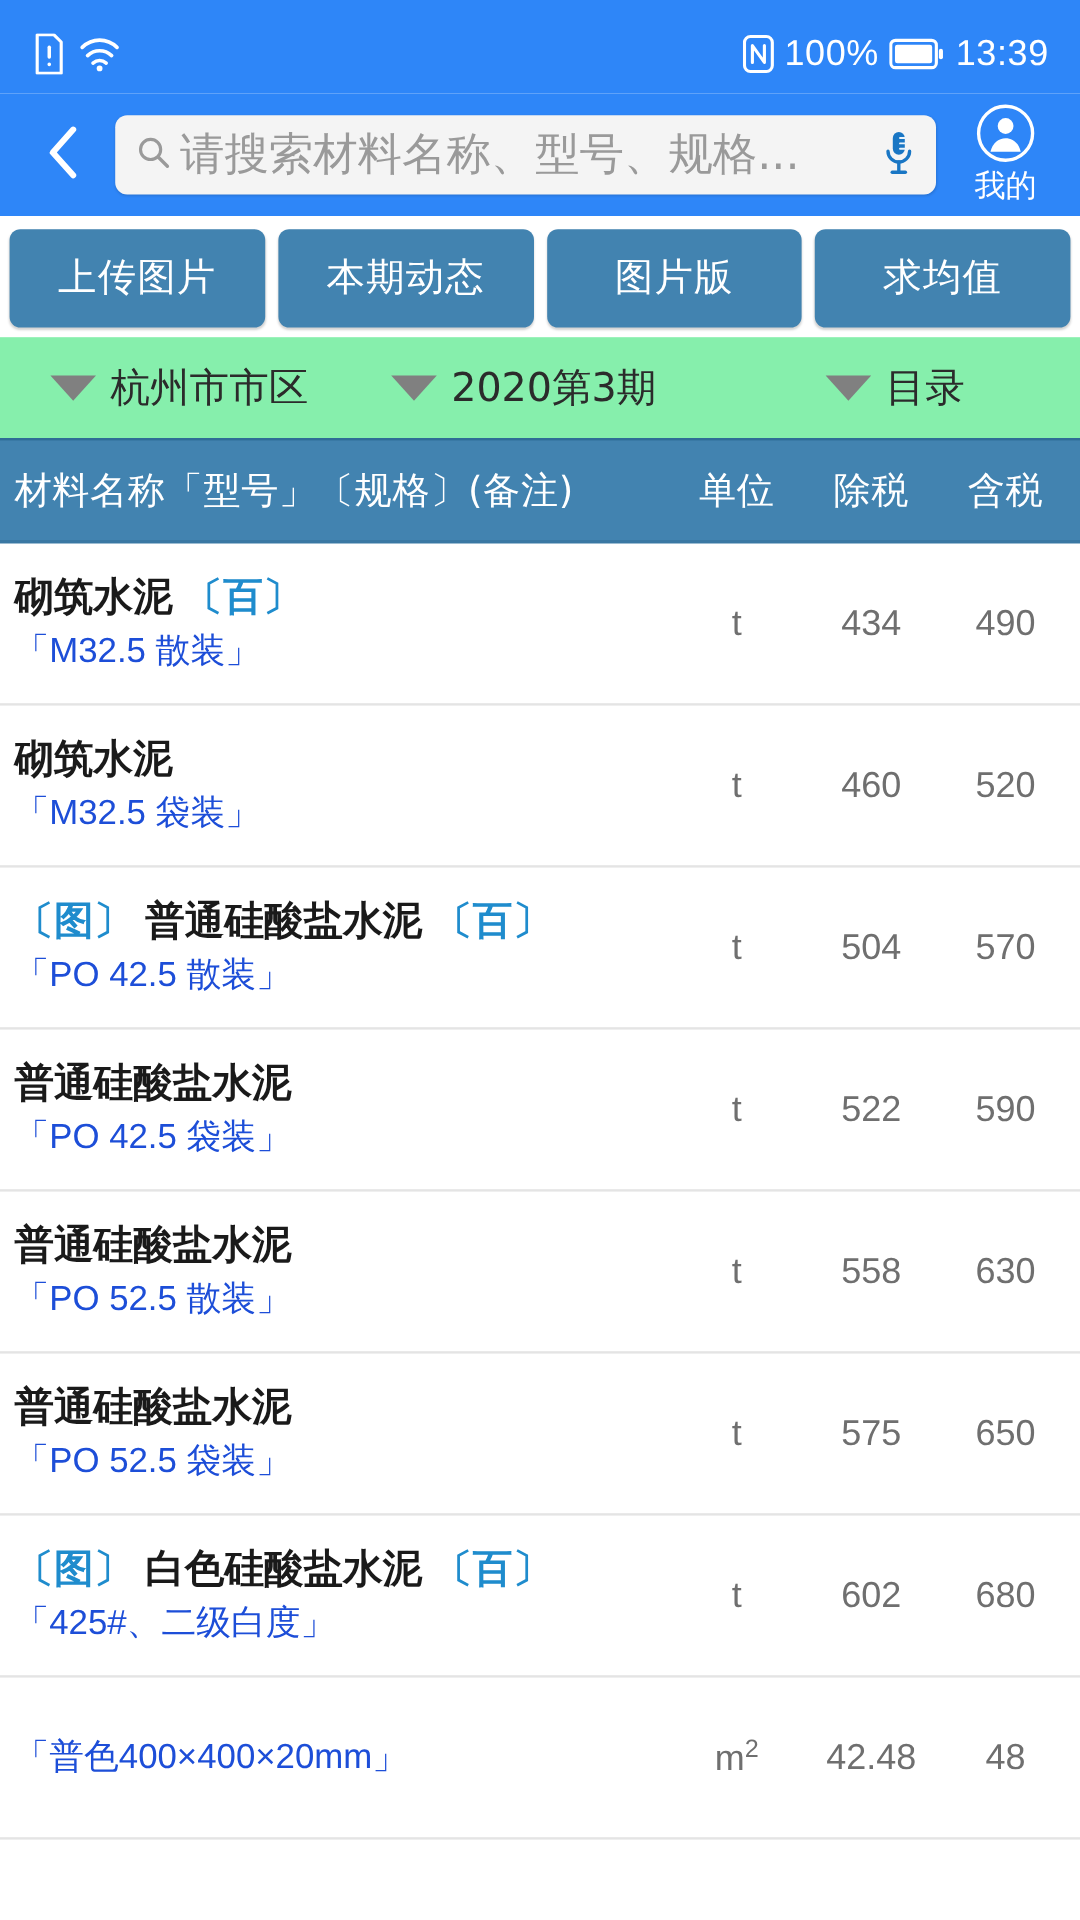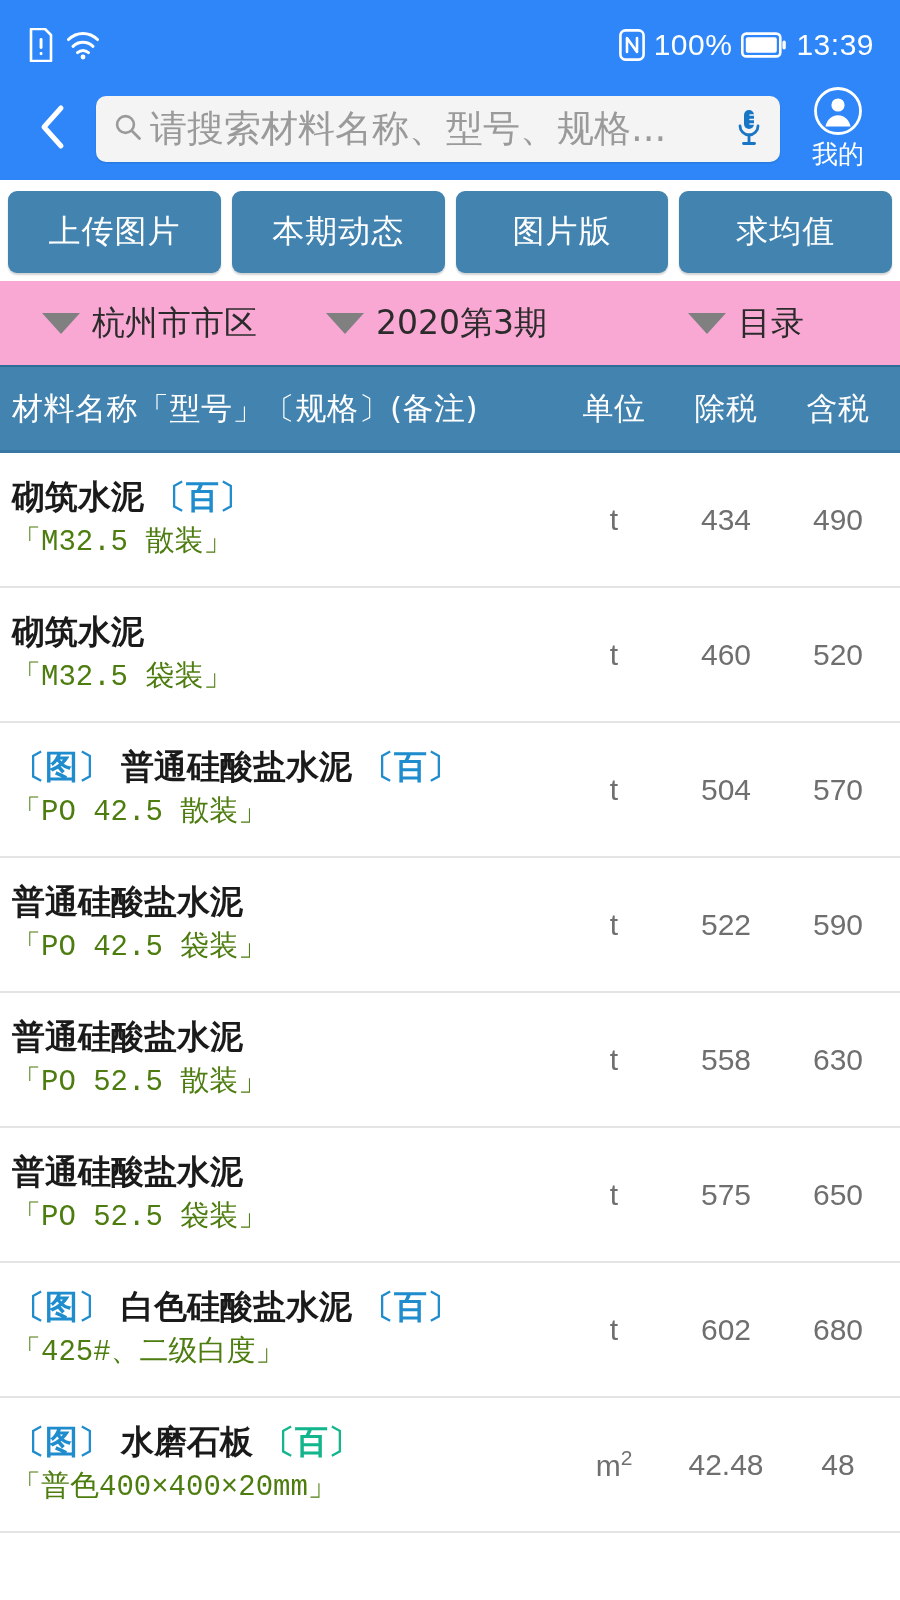--- a/index.html
+++ b/index.html
@@ -108,21 +108,21 @@
     font-family: "DejaVu Sans", "Liberation Sans", sans-serif;
     box-shadow: 0 2px 2px rgba(0,0,0,0.18);
     letter-spacing: 1px;
   }
 
   
   .filter-row {
     height: 84px;
     display: flex;
     align-items: center;
-    background: #f9a8d4;
+    background: #86efac;
     padding: 0 16px 0 42px;
   }
   .filter-item {
     display: flex;
     align-items: center;
     gap: 12px;
   }
   .filter-item.f0 { width: 284px; }
   .filter-item.f1 { width: 300px; }
   .filter-item.f2 { flex: 1 1 auto; justify-content: flex-start; padding-left: 62px; }
@@ -183,22 +183,22 @@
     font-family: "DejaVu Sans", "Liberation Sans", sans-serif;
     line-height: 1.05;
     white-space: nowrap;
   }
   .tag { font-weight: bold; }
   .tag-img { color: #1f8ccd; margin-right: 10px; }
   .tag-bai-blue { color: #1f8ccd; margin-left: 9px; }
   .tag-bai-green { color: #13b58c; margin-left: 9px; }
   .spec-line {
     font-size: 29px;
-    color: #4d7c0f;
-    font-family: Liberation Mono, monospace;
+    color: #1d4ed8;
+    font-family: Liberation Sans, sans-serif;
     line-height: 1.05;
     white-space: nowrap;
   }
   .cell-unit, .cell-ex, .cell-in {
     font-size: 30px;
     color: #6f6f6f;
     text-align: center;
     font-family: "Liberation Sans", sans-serif;
     flex: 0 0 auto;
   }
@@ -375,20 +375,19 @@
       <div class="cell-name">
         <div class="name-line"><span class="tag tag-img">〔图〕</span><span>白色硅酸盐水泥</span><span class="tag tag-bai-blue">〔百〕</span></div>
         <div class="spec-line">「425#、二级白度」</div>
       </div>
       <div class="cell-unit">t</div>
       <div class="cell-ex">602</div>
       <div class="cell-in">680</div>
     </div>
     <div class="trow">
       <div class="cell-name">
-        <div class="name-line"><span class="tag tag-img">〔图〕</span><span>水磨石板</span><span class="tag tag-bai-green">〔百〕</span></div>
         <div class="spec-line">「普色400×400×20mm」</div>
       </div>
       <div class="cell-unit">m<span class="sup">2</span></div>
       <div class="cell-ex">42.48</div>
       <div class="cell-in">48</div>
     </div>
   </div>
 
 </body></html>

